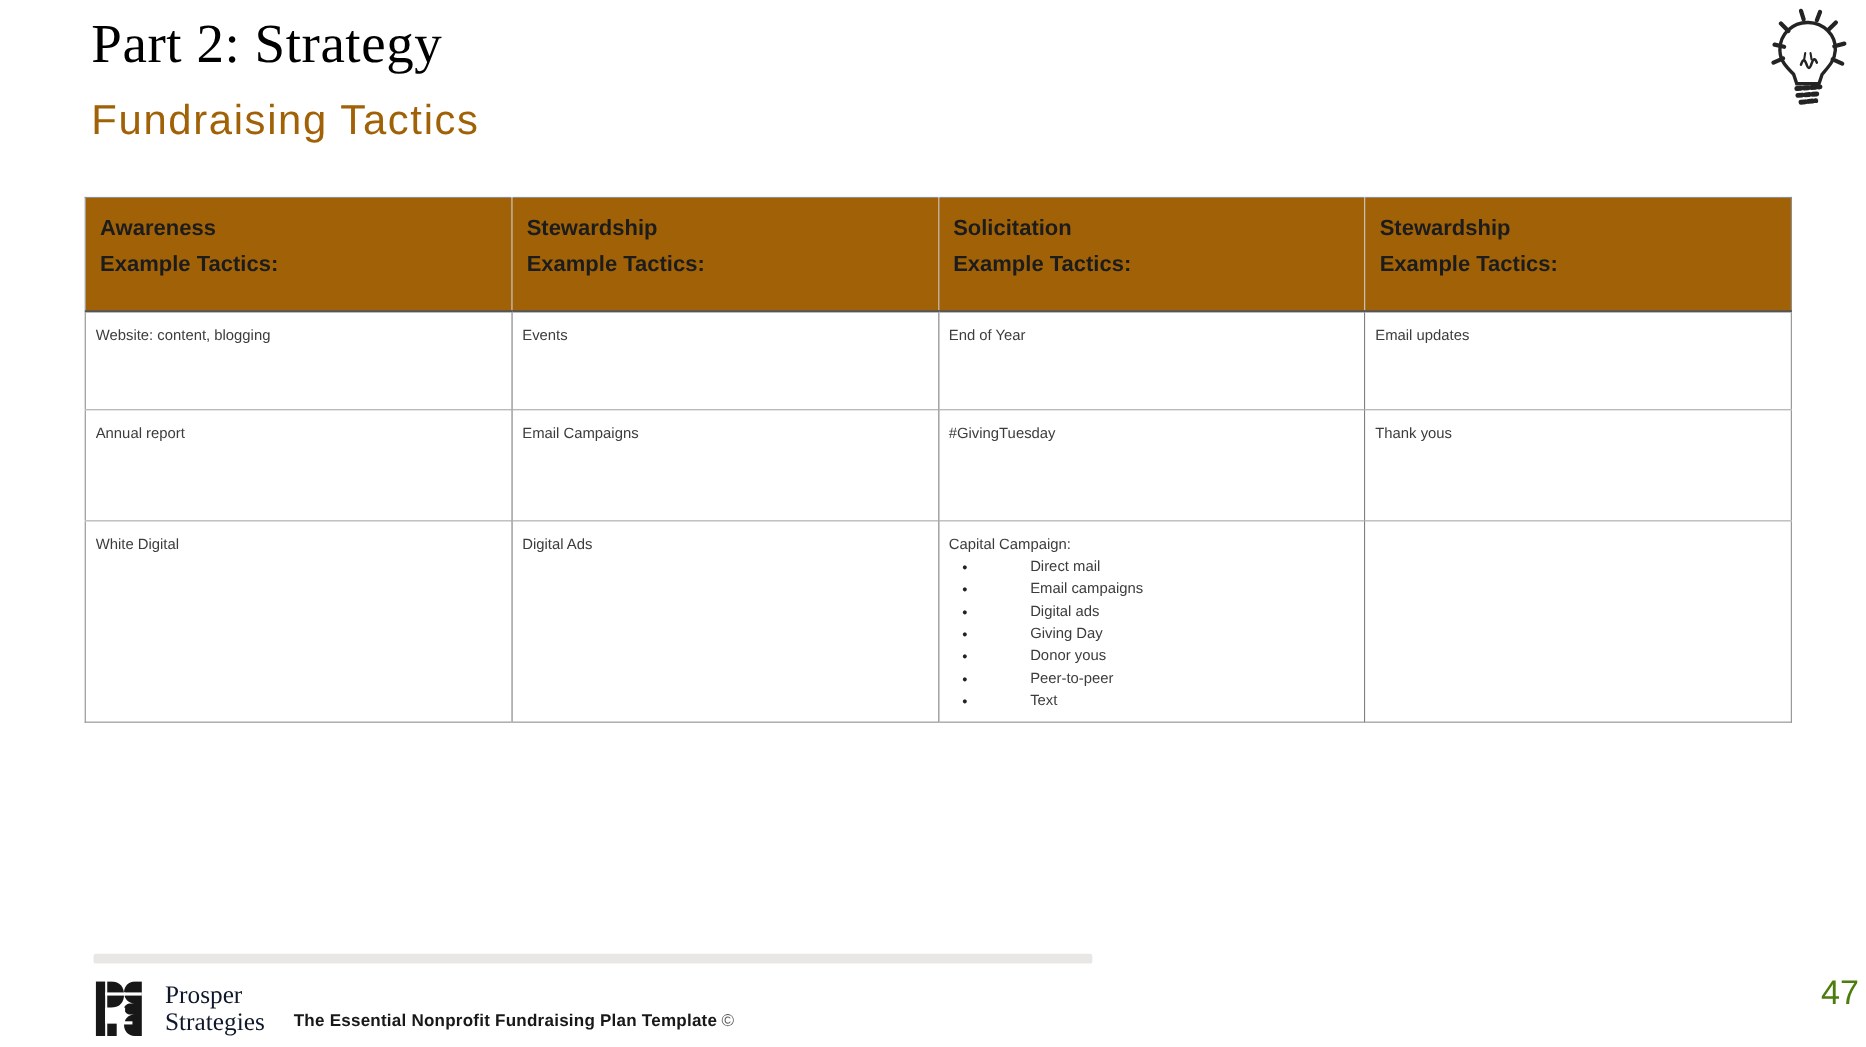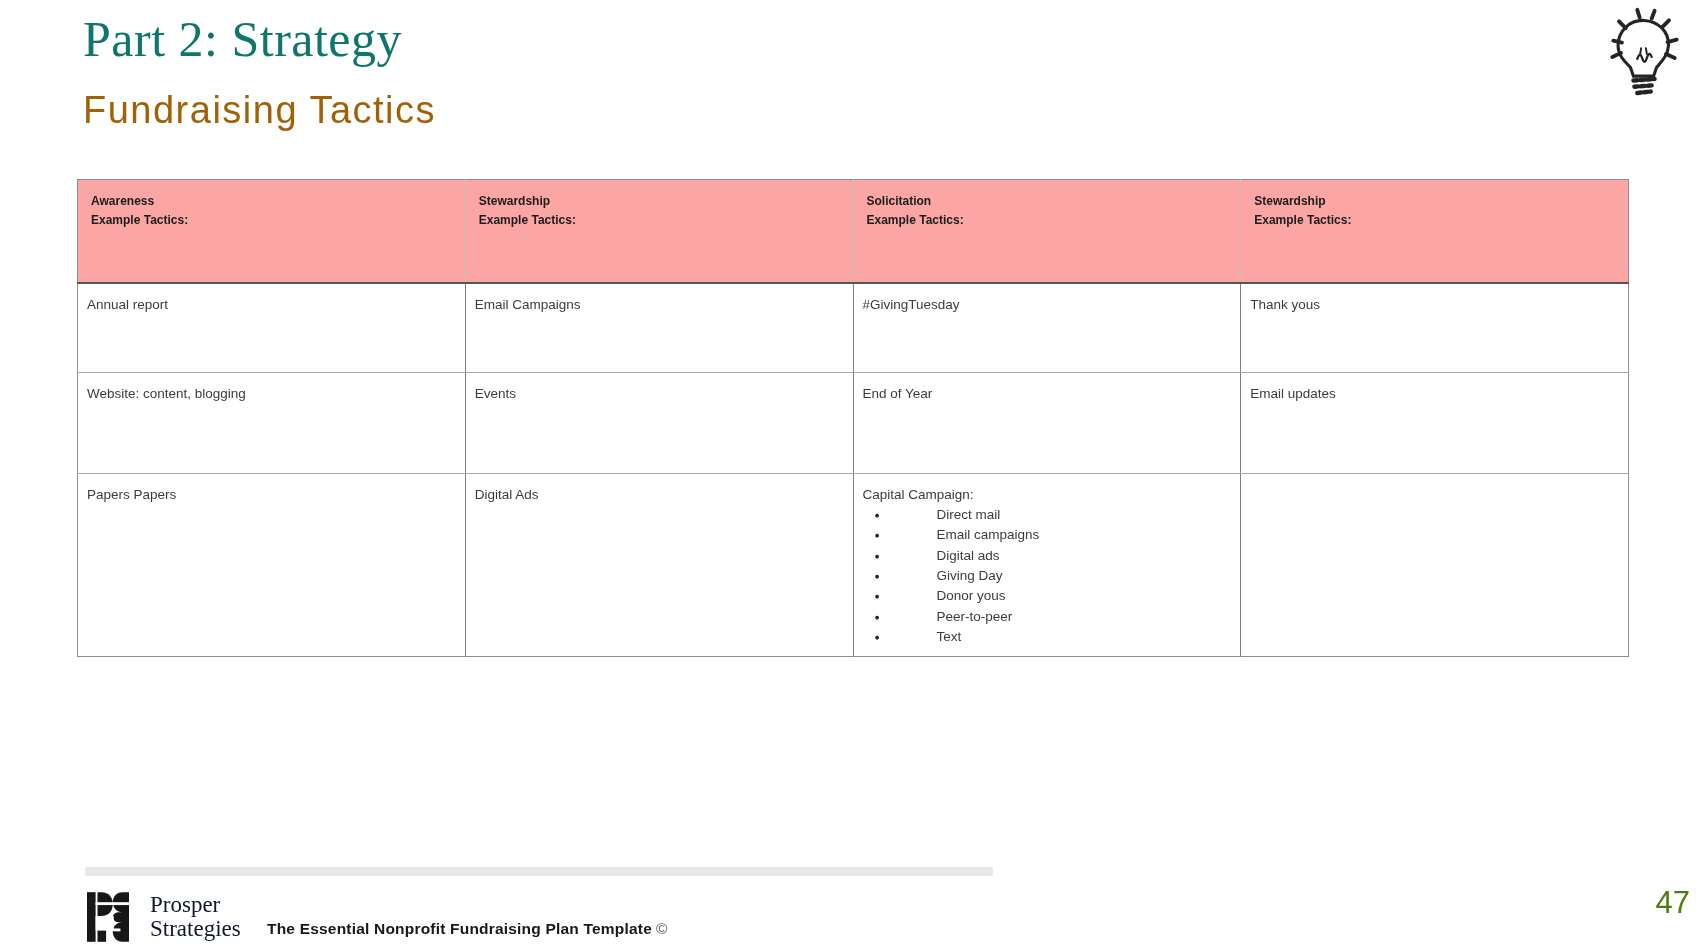--- a/index.html
+++ b/index.html
@@ -3,37 +3,37 @@
 <meta charset="utf-8">
 <style>
   html,body{margin:0;padding:0;}
   body{
     width:1696px;height:952px;position:relative;background:#ffffff;
     font-family:"Liberation Sans",sans-serif;overflow:hidden;
   }
   .page-title{
     position:absolute;left:83px;top:10px;
     font-family:"Liberation Serif",serif;font-size:50px;font-weight:400;
-    color:#0f766e;letter-spacing:.5px;
+    color:#000000;letter-spacing:.5px;
   }
   .page-subtitle{
     position:absolute;left:83px;top:89px;
     font-size:38px;font-weight:400;color:#a16207;letter-spacing:1.5px;
   }
   .bulb{position:absolute;left:1597px;top:6px;width:94px;height:98px;}
 
   .tactics-table-wrap{position:absolute;left:77px;top:179px;width:1552px;}
   table.tactics{
     width:100%;table-layout:fixed;border-collapse:collapse;
     border:1px solid #8f8f8f;
   }
   table.tactics thead tr{height:103px;}
   table.tactics th{
-    background:#fca5a5;text-align:left;vertical-align:top;
-    font-size:12px;font-weight:700;color:#1c1c1c;line-height:1.6;
+    background:#a16207;text-align:left;vertical-align:top;
+    font-size:20px;font-weight:700;color:#1c1c1c;line-height:1.6;
     padding:12px 12px 0 13px;
     border-right:1px solid #c6bfba;border-bottom:2px solid #555555;
   }
   table.tactics th:last-child{border-right:none;}
   table.tactics td{
     vertical-align:top;font-size:13.5px;color:#3c3c3c;line-height:1.25;
     padding:13px 8px 6px 9px;
     border-right:1px solid #7f7f7f;border-bottom:1px solid #a9a9a9;
   }
   table.tactics td:last-child{border-right:none;}
@@ -115,33 +115,33 @@
           <div>Example Tactics:</div>
         </th>
         <th>
           <div>Stewardship</div>
           <div>Example Tactics:</div>
         </th>
       </tr>
     </thead>
     <tbody>
       <tr>
+        <td>Website: content, blogging</td>
+        <td>Events</td>
+        <td>End of Year</td>
+        <td>Email updates</td>
+      </tr>
+      <tr>
         <td>Annual report</td>
         <td>Email Campaigns</td>
         <td>#GivingTuesday</td>
         <td>Thank yous</td>
       </tr>
       <tr>
-        <td>Website: content, blogging</td>
-        <td>Events</td>
-        <td>End of Year</td>
-        <td>Email updates</td>
-      </tr>
-      <tr>
-        <td>Papers Papers</td>
+        <td>White Digital</td>
         <td>Digital Ads</td>
         <td>
           <div>Capital Campaign:</div>
           <ul class="cc-list">
             <li>Direct mail</li>
             <li>Email campaigns</li>
             <li>Digital ads</li>
             <li>Giving Day</li>
             <li>Donor yous</li>
             <li>Peer-to-peer</li>

